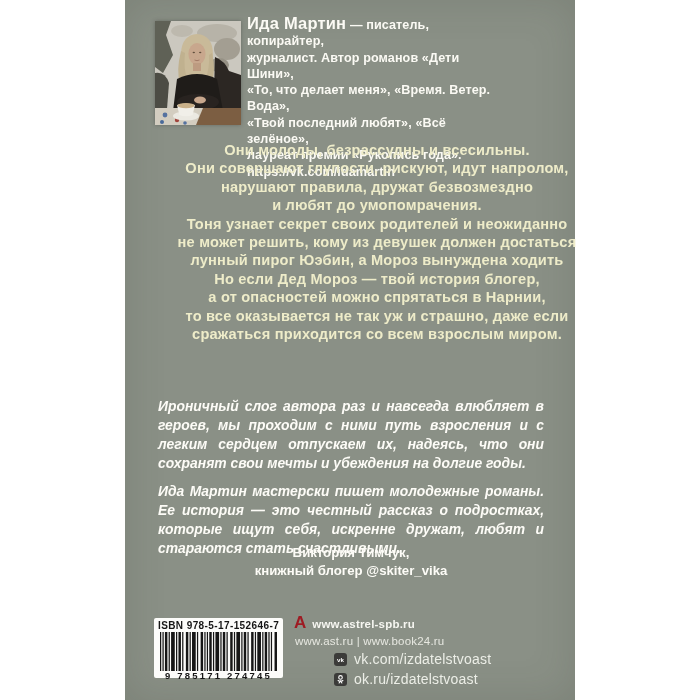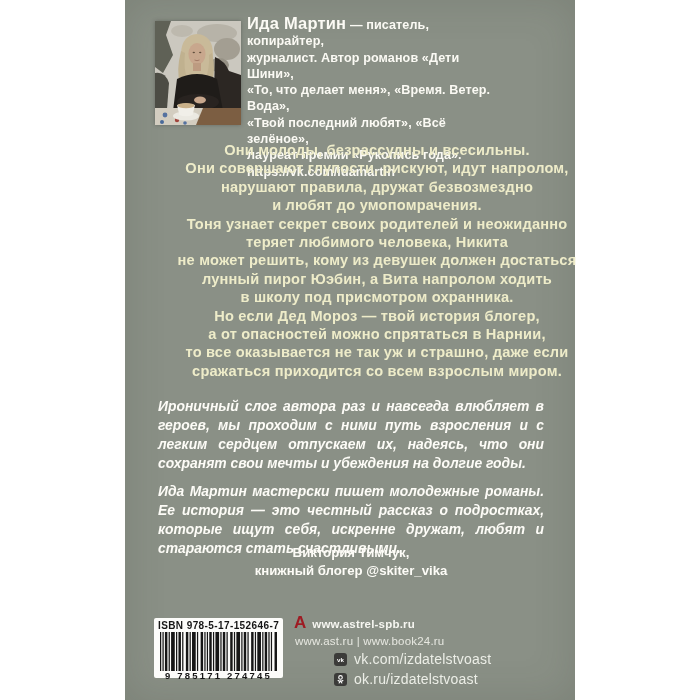--- a/index.html
+++ b/index.html
@@ -94,24 +94,22 @@
     <div>лауреат премии «Рукопись года».</div>
     <div>https://vk.com/idamartin</div>
   </div>
 
   <div class="annotation" style="color:#eeecc9;">
     <div>Они молоды, безрассудны и всесильны.</div>
     <div>Они совершают глупости, рискуют, идут напролом,</div>
     <div>нарушают правила, дружат безвозмездно</div>
     <div>и любят до умопомрачения.</div>
     <div>Тоня узнает секрет своих родителей и неожиданно</div>
-    <div>теряет любимого человека, Никита</div>
     <div>не может решить, кому из девушек должен достаться</div>
-    <div>лунный пирог Юэбин, а Вита напролом ходить</div>
-    <div>в школу под присмотром охранника.</div>
+    <div>лунный пирог Юэбин, а Мороз вынуждена ходить</div>
     <div>Но если Дед Мороз — твой история блогер,</div>
     <div>а от опасностей можно спрятаться в Нарнии,</div>
     <div>то все оказывается не так уж и страшно, даже если</div>
     <div>сражаться приходится со всем взрослым миром.</div>
   </div>
 
   <div class="review">
     <p>Ироничный слог автора раз и навсегда влюбляет в героев, мы проходим с ними путь взросления и с легким сердцем отпускаем их, надеясь, что они сохранят свои мечты и убеждения на долгие годы.</p>
     <p>Ида Мартин мастерски пишет молодежные романы. Ее история — это честный рассказ о подростках, которые ищут себя, искренне дружат, любят и стараются стать счастливыми.</p>
   </div>

